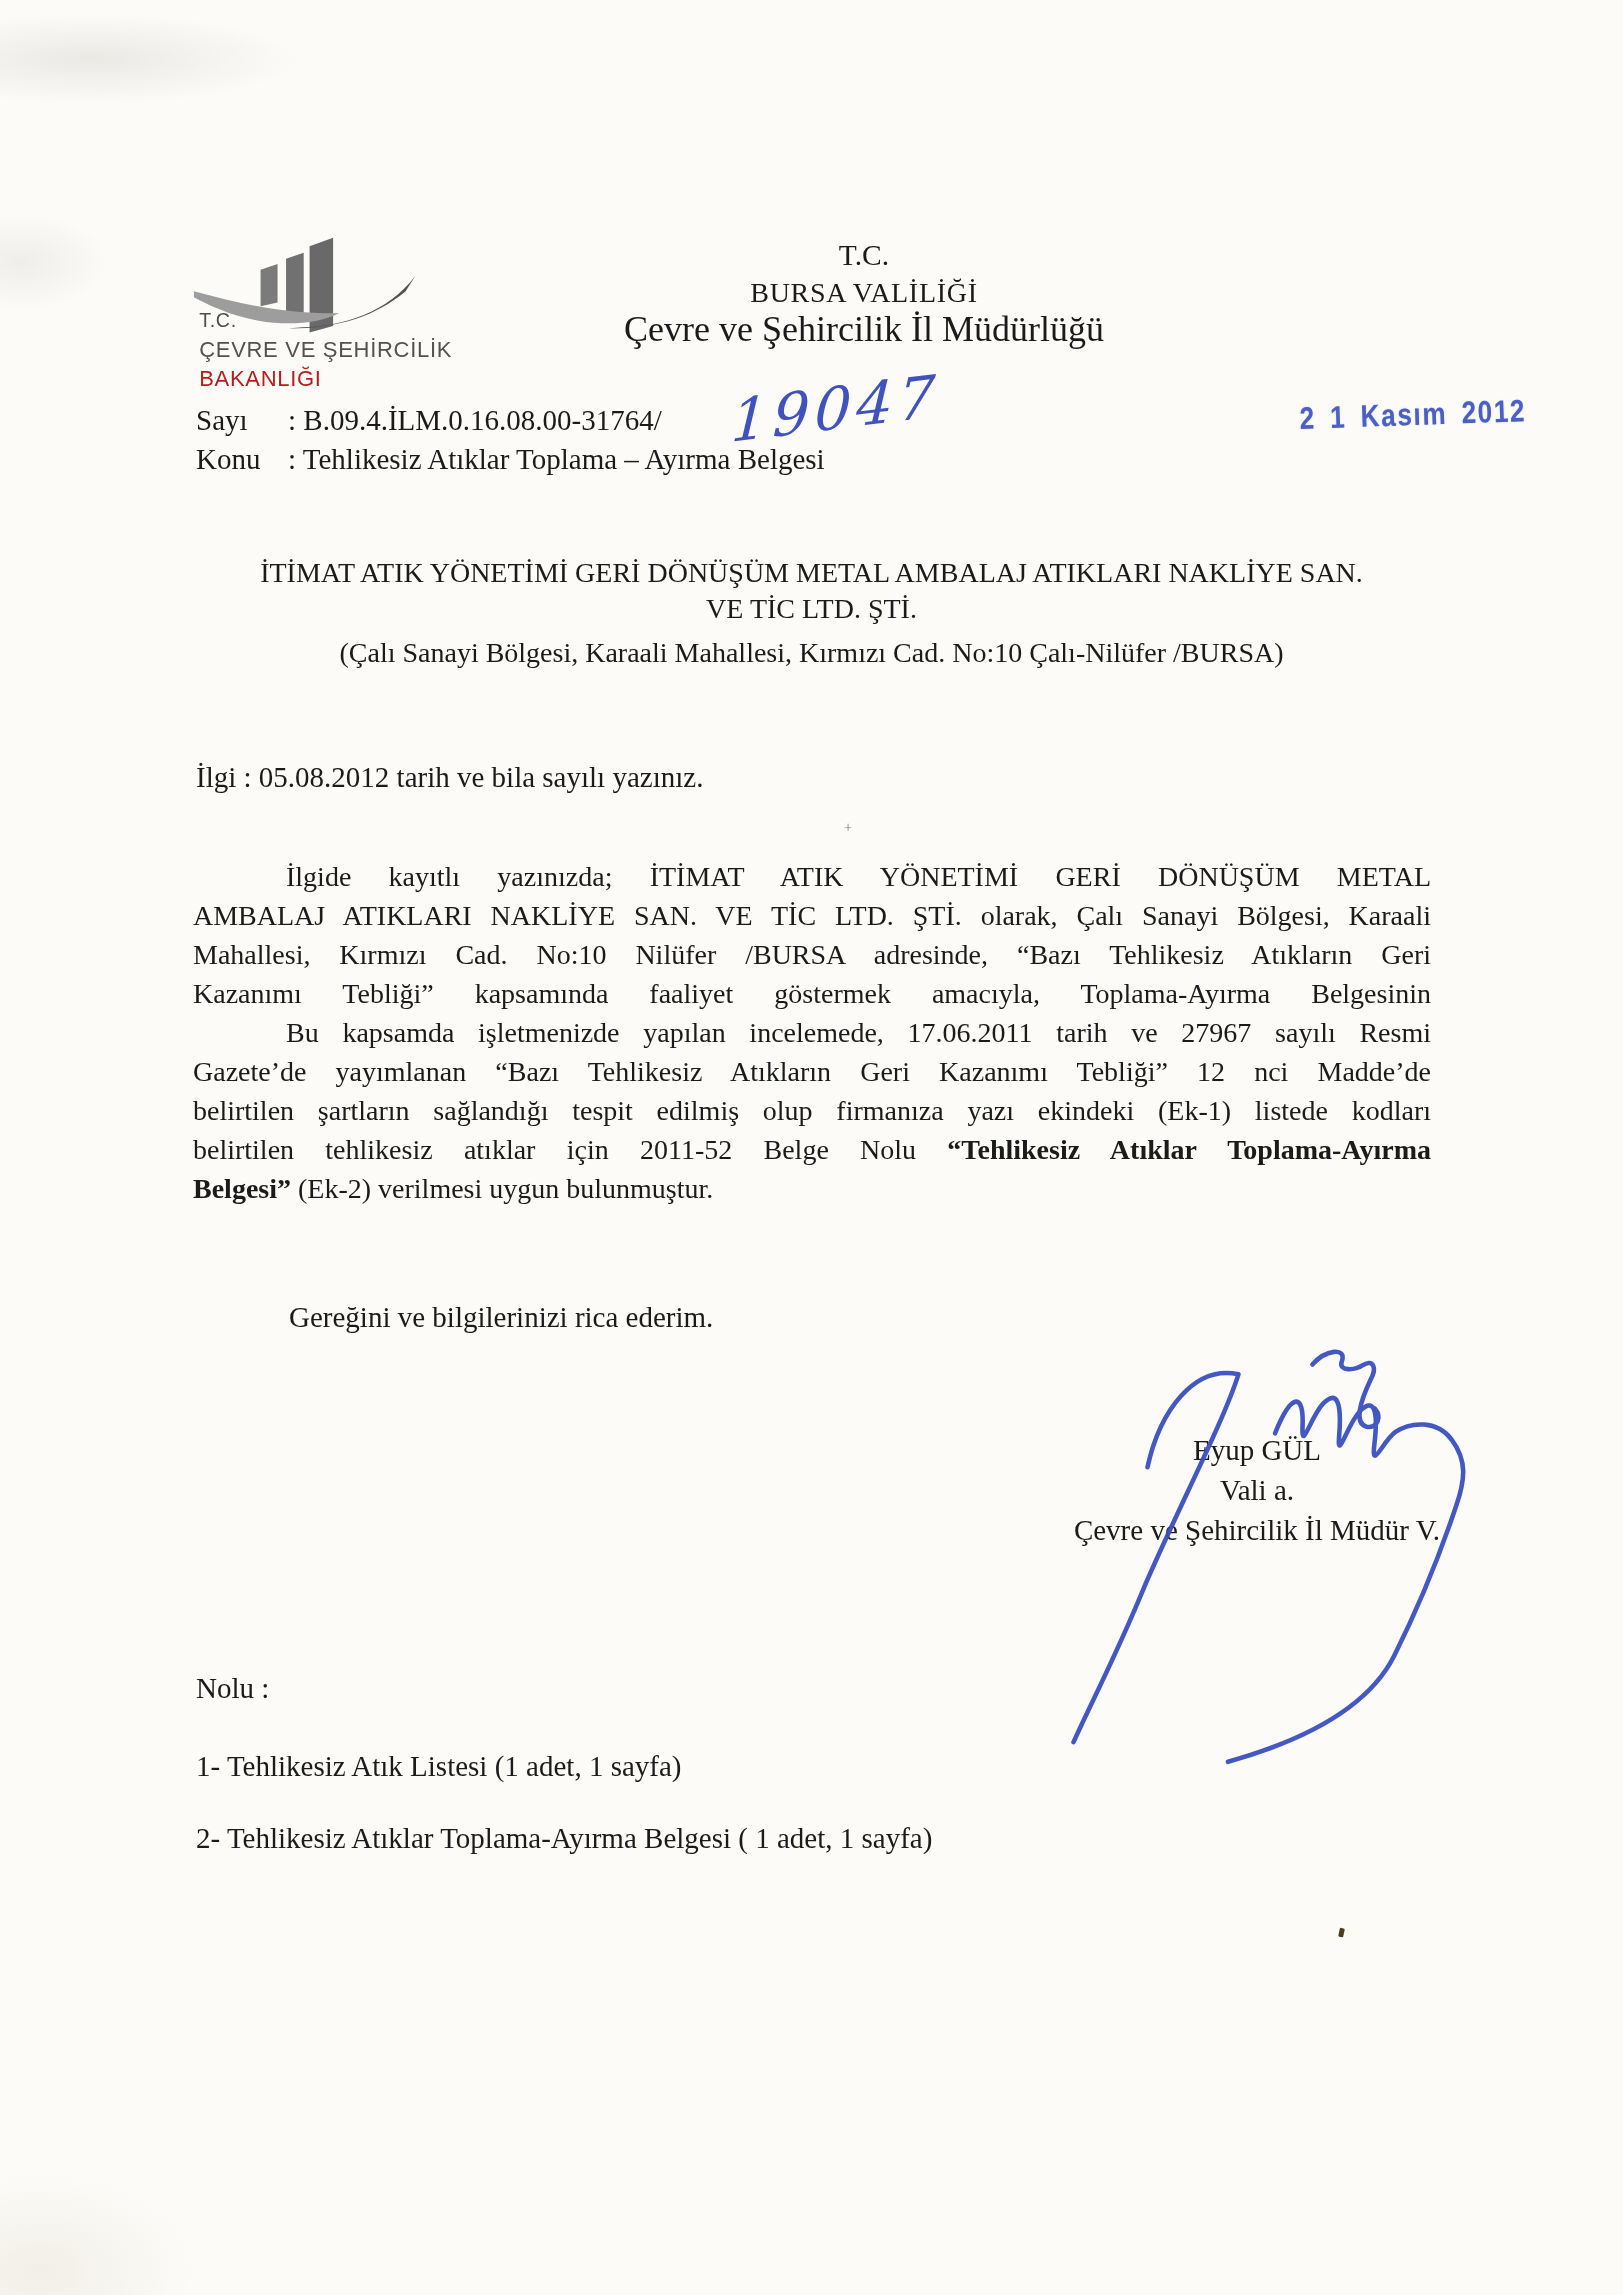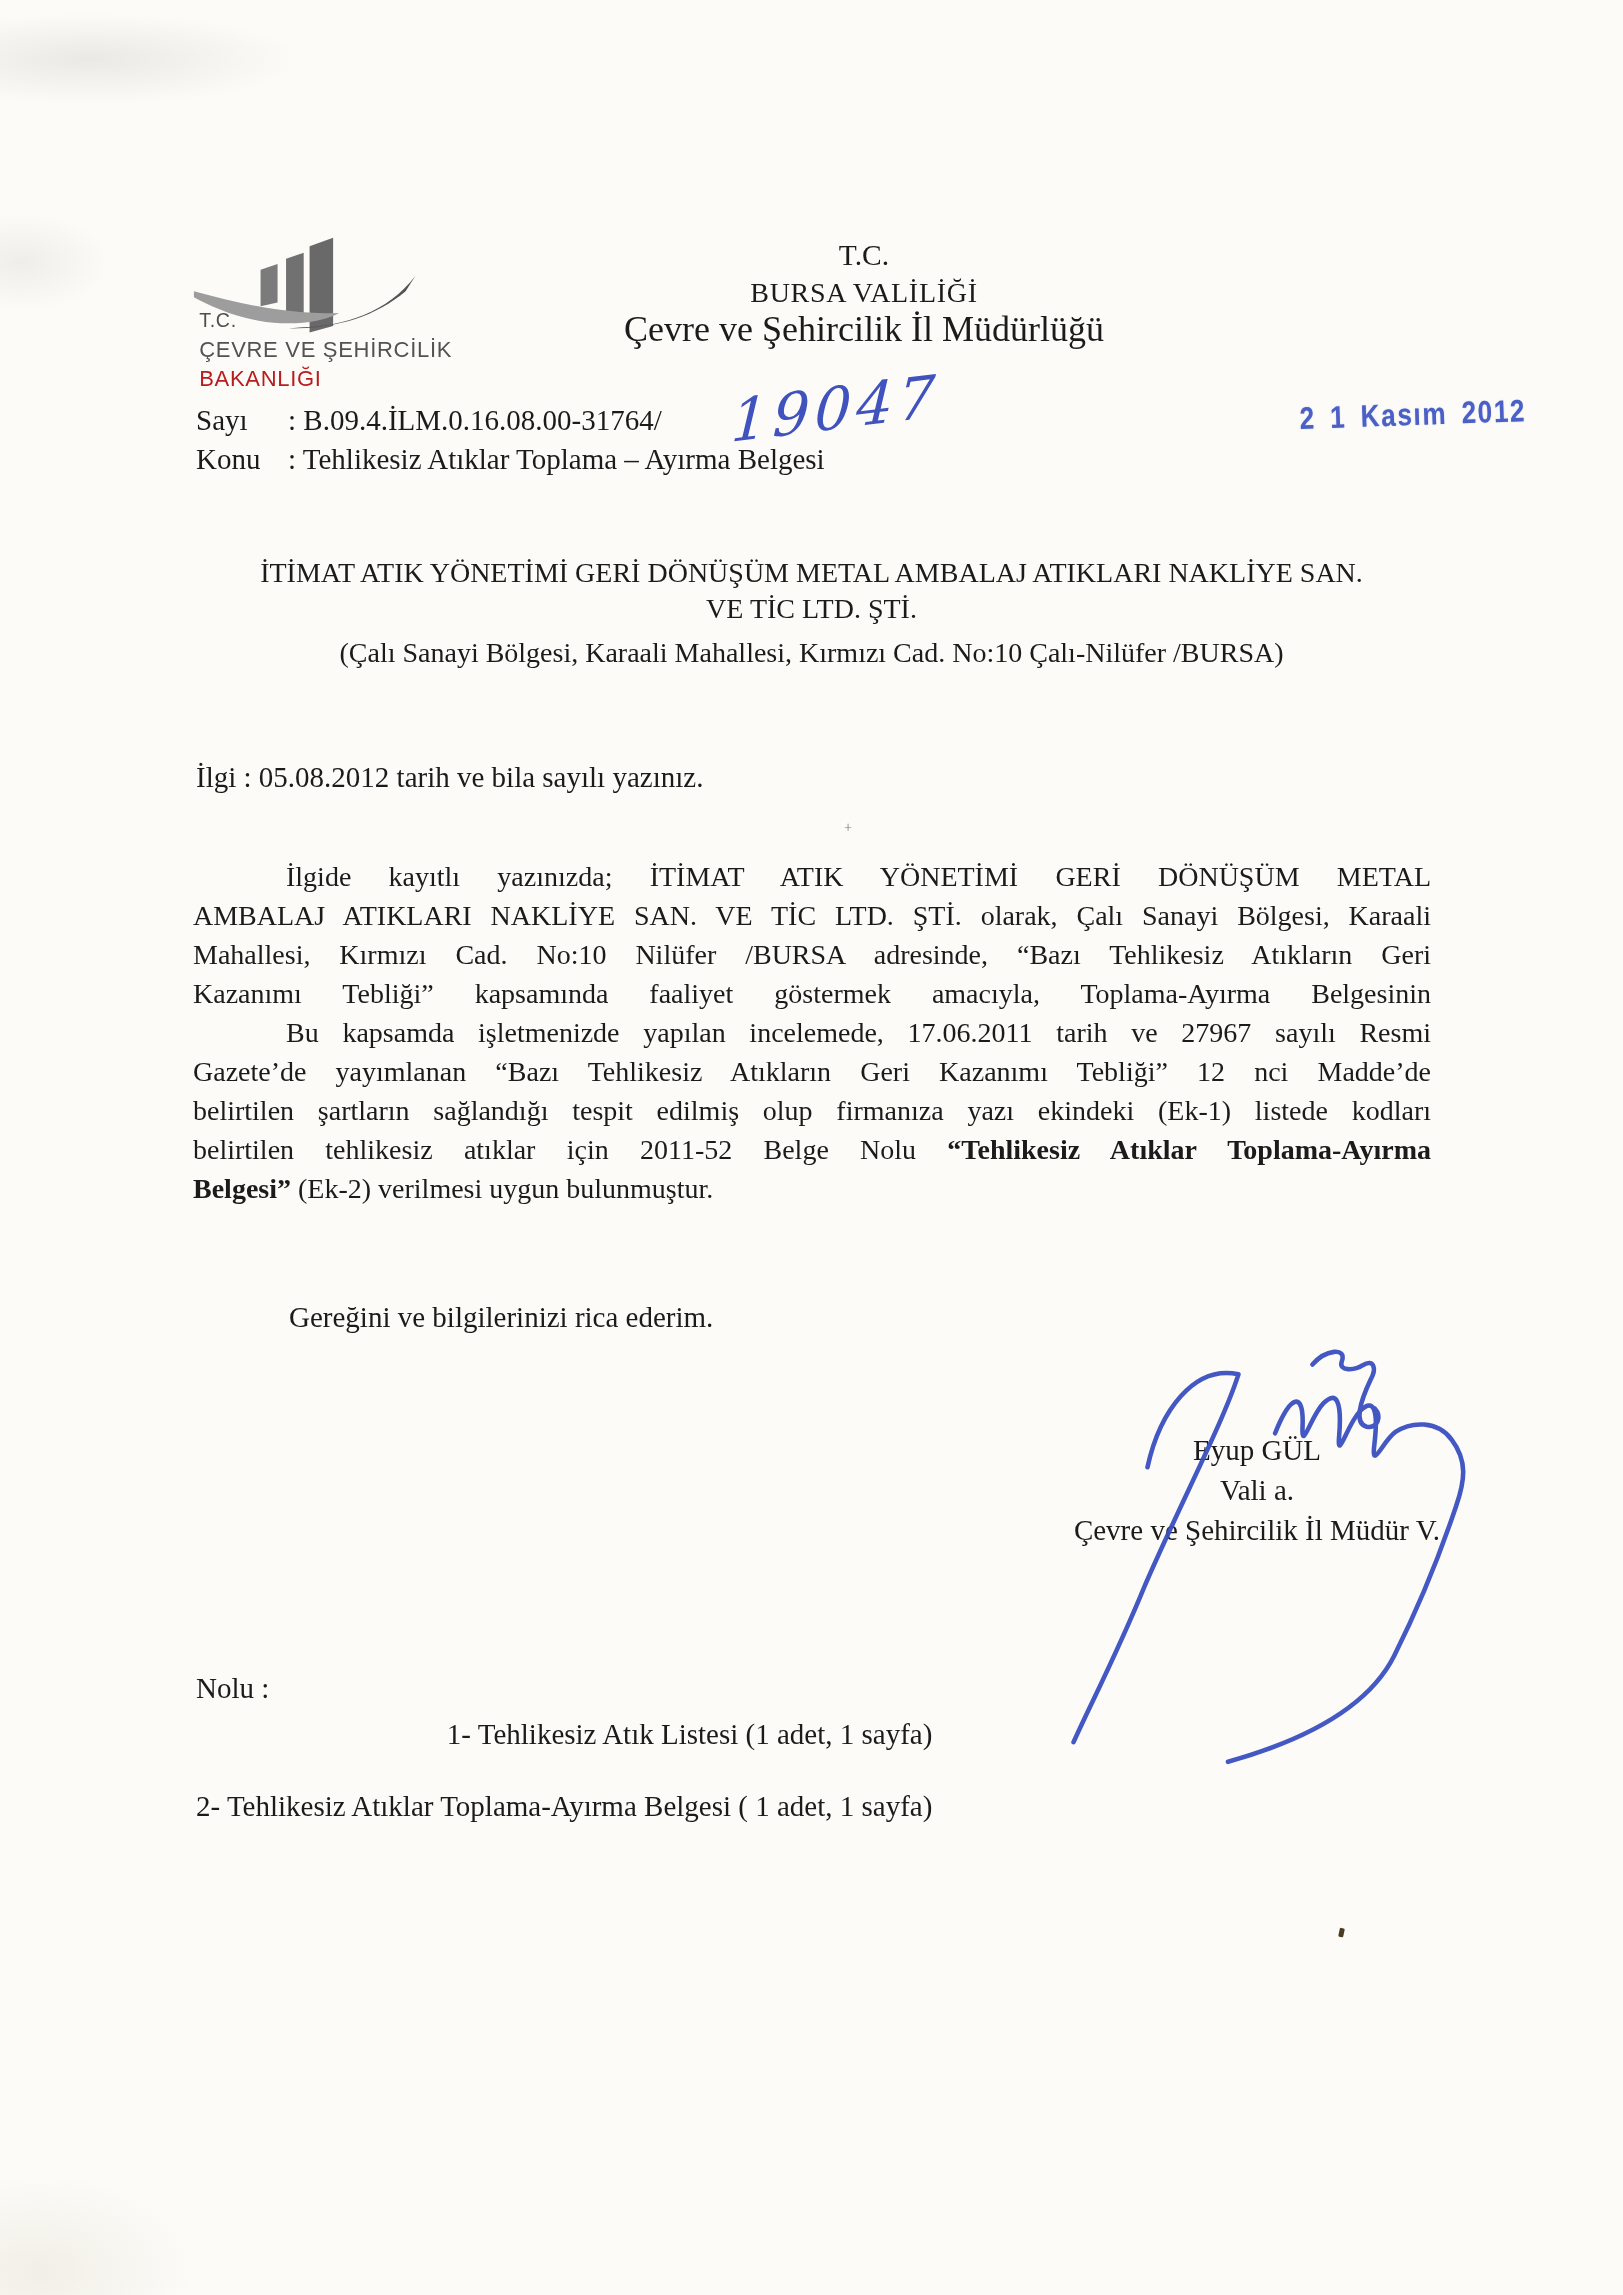--- a/index.html
+++ b/index.html
@@ -62,21 +62,21 @@
   .bold{font-weight:700;}
   .closing{position:absolute;left:289px;top:1301px;font-size:29px;}
   
   .sig-block{position:absolute;left:995px;top:1430px;width:524px;text-align:center;
     font-size:29px;line-height:40px;}
   .sig-svg{position:absolute;left:1021px;top:1322px;pointer-events:none;}
   
   .ekler{position:absolute;left:196px;top:1669px;font-size:29px;}
   .ek-label{line-height:39px;}
   .ek-item{margin-top:0;}
-  .ekler .ek-item:nth-of-type(1){margin-top:10px;text-align:right;}
+  .ekler .ek-item:nth-of-type(1){margin-top:42px;}
   .ekler .ek-item:nth-of-type(2){margin-top:39px;}
 </style>
 </head>
 <body>
 
 <div class="page">
 
   <div class="haze-tl"></div>
   <div class="haze-left"></div>
   <div class="haze-bl"></div>

